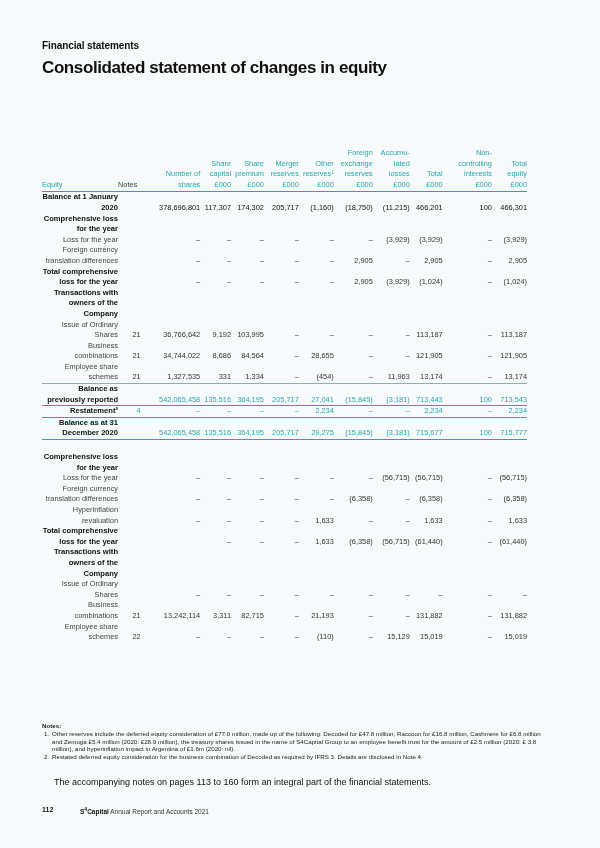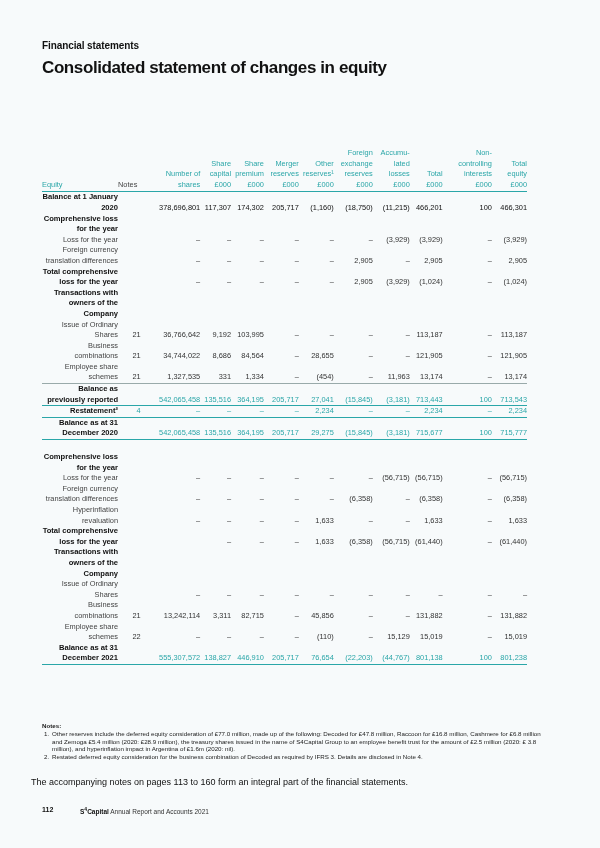--- a/index.html
+++ b/index.html
@@ -25,21 +25,21 @@
   tr.teal td { color:#2aa6a8;margin-top:43px; }
   tr.teal td.label { color:#111; }
   tr.rule-teal td { border-bottom:1.2px solid #2aa6a8; }
   tr.rule-grey td { border-bottom:1px solid #9aa; }
   tr.strong td.num { color:#111; }
   tr.spacer td { height:12px; }
   .notes-block { position:absolute; left:42px; top:722px; width:510px; font-size:6.2px; line-height:7.8px; color:#222; }
   .notes-block .head { font-weight:bold; }
   .notes-block ol { margin:0; padding-left:9px; }
   .notes-block li { padding-left:1px; }
-  .footer-note { position:absolute; left:31px; top:777px; font-size:9px; color:#111; }
+  .footer-note { position:absolute; left:54px; top:777px; font-size:9px; color:#111; }
   .page-num { position:absolute; left:42px; top:806px; font-size:7px; font-weight:bold; }
   .brand { position:absolute; left:80px; top:806px; font-size:6.5px; color:#333; }
   .brand b { color:#111; }
   sup { font-size:5px; }
 </style>
 </head>
 <body>
 
 <div class="section-label">Financial statements</div>
 <div class="page-title">Consolidated statement of changes in equity</div>
@@ -345,54 +345,40 @@
         <td class="num">–</td>
         <td class="num">–</td>
       </tr>
       <tr class="sub">
         <td class="label">Business combinations</td>
         <td class="notes">21</td>
         <td class="num">13,242,114</td>
         <td class="num">3,311</td>
         <td class="num">82,715</td>
         <td class="num">–</td>
-        <td class="num">45,856</td>
+        <td class="num">21,193</td>
         <td class="num">–</td>
         <td class="num">–</td>
         <td class="num">131,882</td>
         <td class="num">–</td>
         <td class="num">131,882</td>
       </tr>
       <tr class="sub">
         <td class="label">Employee share schemes</td>
         <td class="notes">22</td>
         <td class="num">–</td>
         <td class="num">–</td>
         <td class="num">–</td>
         <td class="num">–</td>
         <td class="num">(110)</td>
         <td class="num">–</td>
         <td class="num">15,129</td>
         <td class="num">15,019</td>
         <td class="num">–</td>
         <td class="num">15,019</td>
-      </tr>
-      <tr class="bold teal rule-teal">
-        <td class="label">Balance as at 31 December 2021</td>
-        <td class="notes"></td>
-        <td class="num">555,307,572</td>
-        <td class="num">138,827</td>
-        <td class="num">446,910</td>
-        <td class="num">205,717</td>
-        <td class="num">76,654</td>
-        <td class="num">(22,203)</td>
-        <td class="num">(44,767)</td>
-        <td class="num">801,138</td>
-        <td class="num">100</td>
-        <td class="num">801,238</td>
       </tr>
     </tbody>
 </table>
 
 <div class="notes-block">
   <div class="head">Notes:</div>
   <ol>
     <li>Other reserves include the deferred equity consideration of £77.0 million, made up of the following: Decoded for £47.8 million, Raccoon for £16.8 million, Cashmere for £6.8 million and Zemoga £5.4 million (2020: £28.9 million), the treasury shares issued in the name of S4Capital Group to an employee benefit trust for the amount of £2.5 million (2020: £ 3.8 million), and hyperinflation impact in Argentina of £1.6m (2020: nil).</li>
     <li>Restated deferred equity consideration for the business combination of Decoded as required by IFRS 3. Details are disclosed in Note 4.</li>
   </ol>

